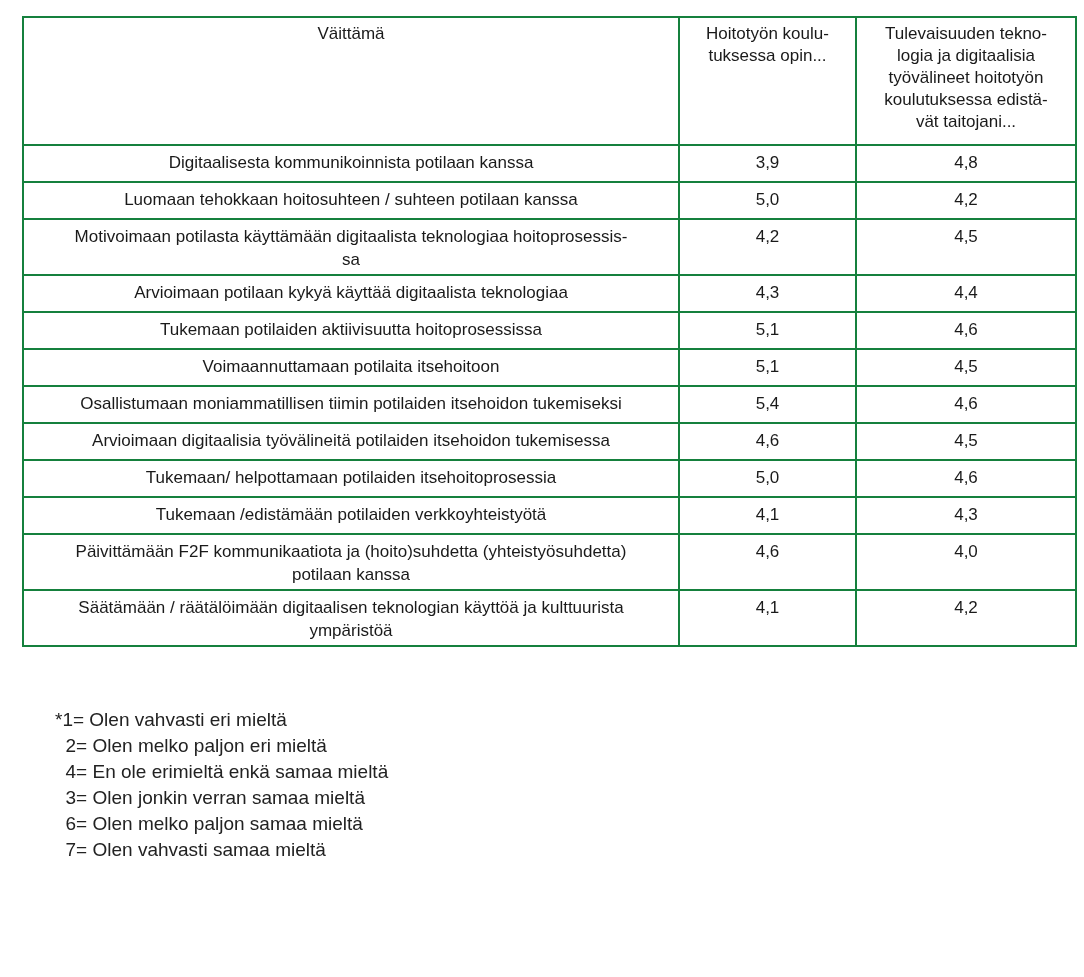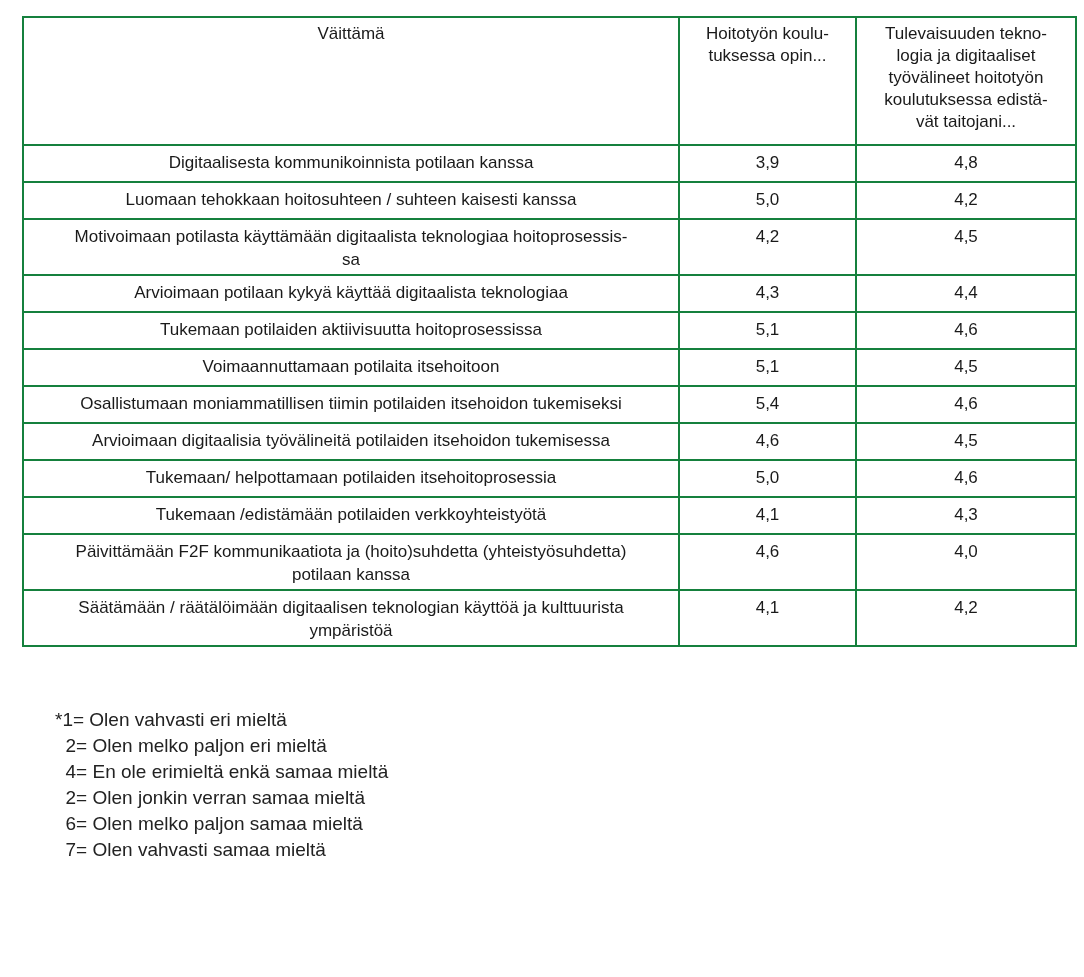--- a/index.html
+++ b/index.html
@@ -71,34 +71,34 @@
       <col class="col-statement">
       <col class="col-score1">
       <col class="col-score2">
     </colgroup>
     <thead>
       <tr>
         <th>Väittämä</th>
         <th>Hoitotyön koulu-
 tuksessa opin...</th>
         <th>Tulevaisuuden tekno-
-logia ja digitaaliset
+logia ja digitaalisia
 työvälineet hoitotyön
 koulutuksessa edistä-
 vät taitojani...</th>
       </tr>
     </thead>
     <tbody>
       <tr>
         <td>Digitaalisesta kommunikoinnista potilaan kanssa</td>
         <td>3,9</td>
         <td>4,8</td>
       </tr>
       <tr>
-        <td>Luomaan tehokkaan hoitosuhteen / suhteen kaisesti kanssa</td>
+        <td>Luomaan tehokkaan hoitosuhteen / suhteen potilaan kanssa</td>
         <td>5,0</td>
         <td>4,2</td>
       </tr>
       <tr>
         <td>Motivoimaan potilasta käyttämään digitaalista teknologiaa hoitoprosessis-
 sa</td>
         <td>4,2</td>
         <td>4,5</td>
       </tr>
       <tr>
@@ -148,18 +148,18 @@
         <td>4,1</td>
         <td>4,2</td>
       </tr>
     </tbody>
   </table>
 
   <div class="legend">
     <div class="legend-line">*1= Olen vahvasti eri mieltä</div>
     <div class="legend-line">  2= Olen melko paljon eri mieltä</div>
     <div class="legend-line">  4= En ole erimieltä enkä samaa mieltä</div>
-    <div class="legend-line">  2= Olen jonkin verran samaa mieltä</div>
+    <div class="legend-line">  3= Olen jonkin verran samaa mieltä</div>
     <div class="legend-line">  6= Olen melko paljon samaa mieltä</div>
     <div class="legend-line">  7= Olen vahvasti samaa mieltä</div>
   </div>
 
 </div>
 
 </body></html>

